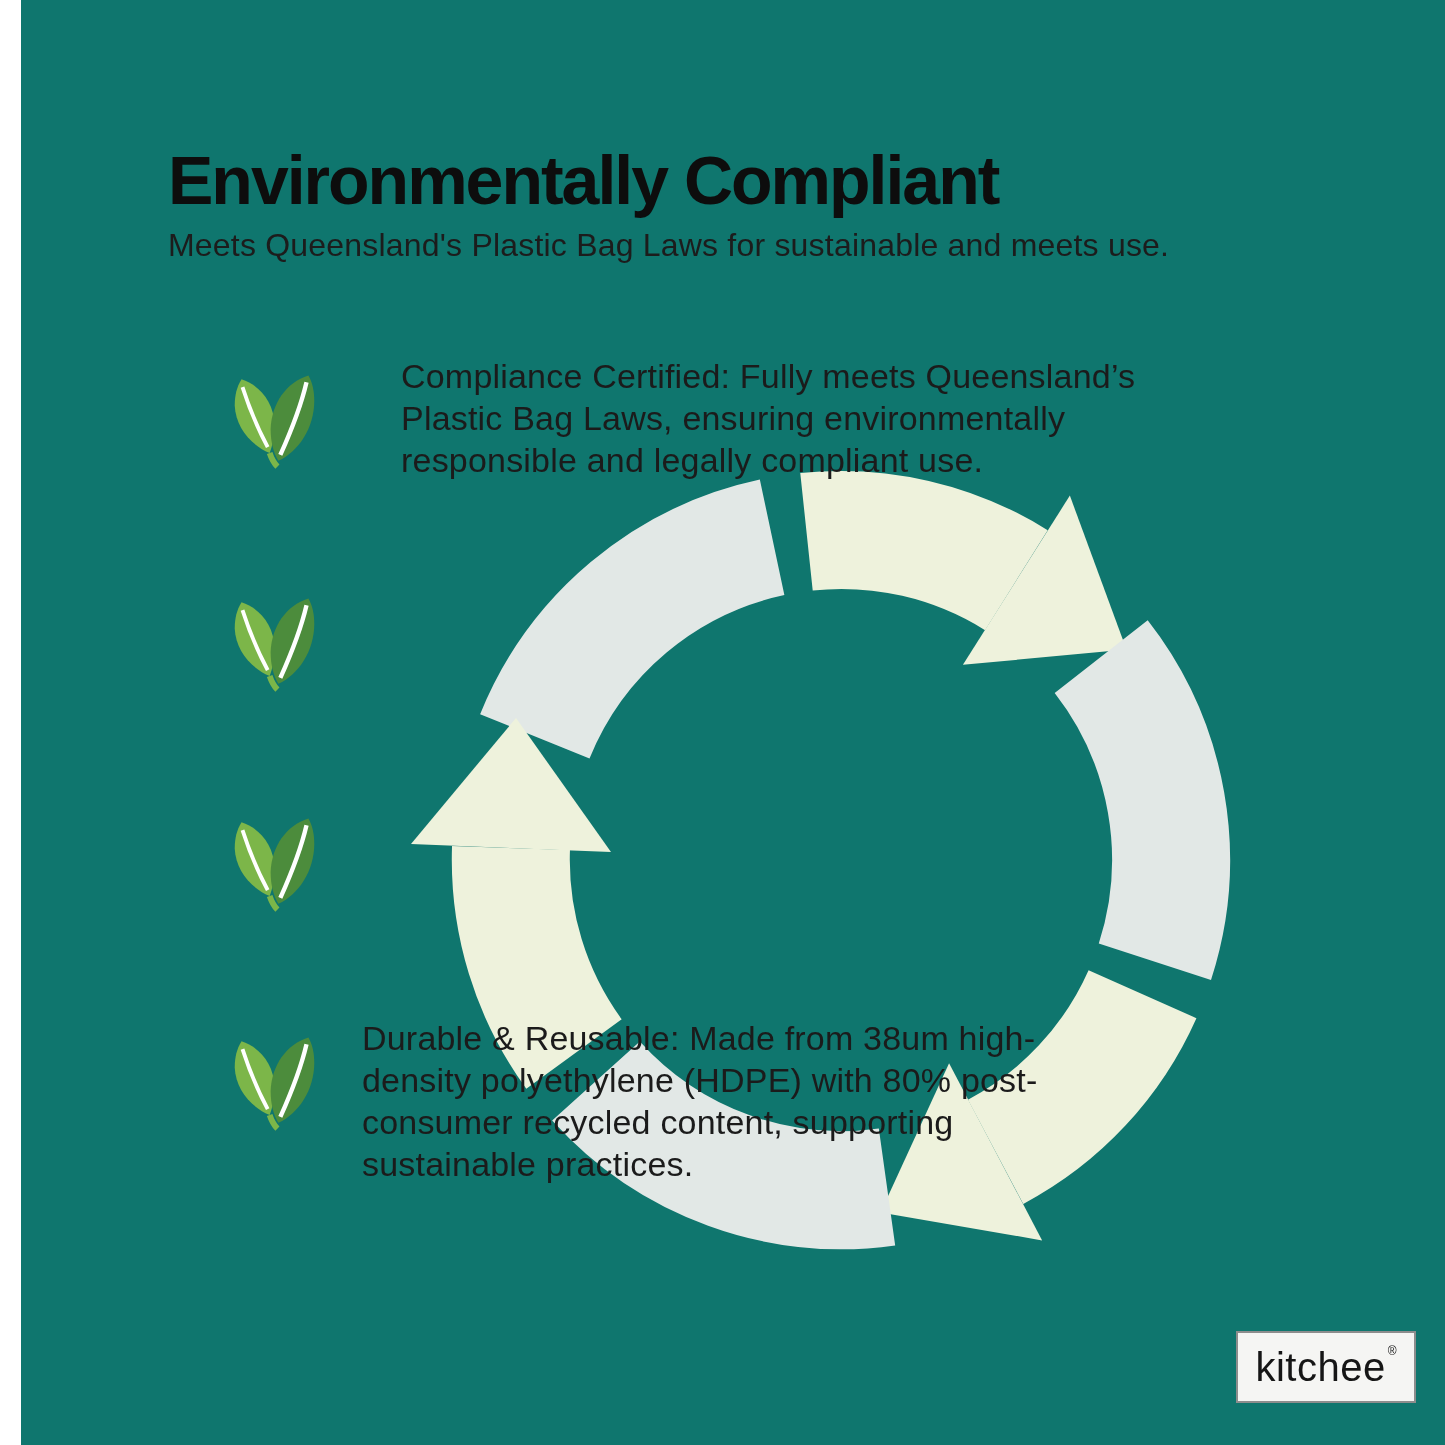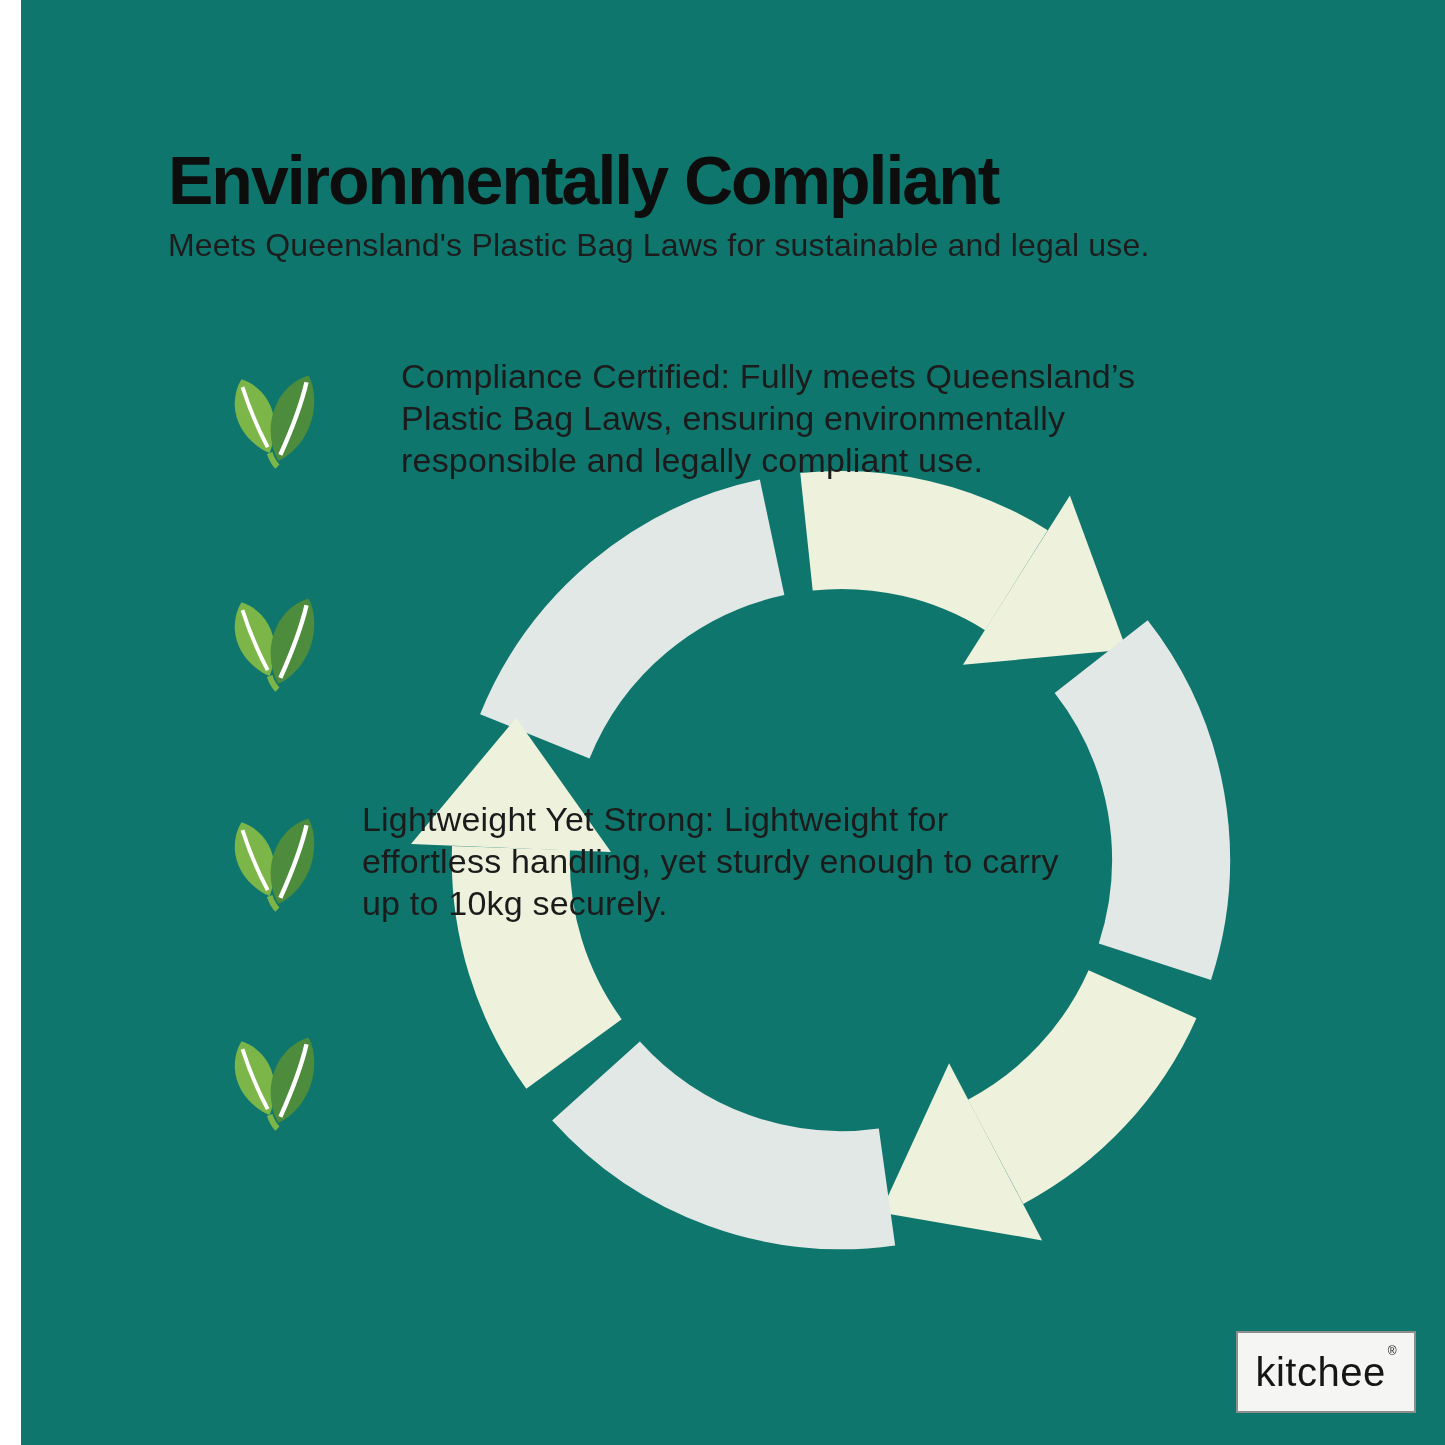--- a/index.html
+++ b/index.html
@@ -23,21 +23,21 @@
   .leaf svg{display:block;width:97px;height:100px;}
   .feature-text{
     margin:0 0 0 39px;font-size:34px;line-height:42px;letter-spacing:0.2px;
     color:#1b1b1b;white-space:pre-line;
   }
   .feature-1{top:355px;gap:39px;}
   .feature-2{top:578px;}
   .feature-3{top:798px;}
   .feature-4{top:1017px;}
   .logo{
-    position:absolute;left:1215px;top:1331px;width:180px;height:82px;z-index:2;
+    position:absolute;left:1215px;top:1331px;width:180px;height:72px;z-index:2;
     background:#f5f5f3;border:2px solid #8d8d8d;box-sizing:border-box;
     display:flex;align-items:center;justify-content:center;color:#161616;
   }
   .logo-name{font-size:40px;line-height:40px;letter-spacing:0.5px;}
   .logo-reg{font-size:12px;line-height:12px;align-self:flex-start;margin:12px 0 0 2px;}
 </style>
 </head>
 <body>
 
 <div class="canvas">
@@ -57,21 +57,21 @@
       <g transform="rotate(240)">
         <path fill="none" stroke-width="118" d="M -327,46 A 330 330 0 0 1 -221,-245" stroke="#e2e8e6"></path>
         <path fill="none" stroke-width="118" d="M -194,-267 A 330 330 0 0 1 12,-330" stroke="#eef2dc"></path>
         <polygon points="8,-230 16,-430 142,-325" fill="#eef2dc"></polygon>
       </g>
     </g>
   </svg>
 
   <header class="header">
     <h1 class="title">Environmentally Compliant</h1>
-    <p class="subtitle">Meets Queensland's Plastic Bag Laws for sustainable and legal use.</p>
+    <p class="subtitle">Meets Queensland's Plastic Bag Laws for sustainable and meets use.</p>
   </header>
 
   <div class="feature feature-1">
     <span class="leaf">
       <svg viewBox="0 0 100 100" aria-hidden="true">
         <path d="M45,83 C26,75 10,57 9,34 C9,24 11,15 16,7 C35,13 49,31 50,53 C50,65 48,75 45,83 Z" fill="#7cb649"></path>
         <path d="M43,77 C34,60 25,40 17,15" fill="none" stroke="#ffffff" stroke-width="4"></path>
         <path d="M45,83 C47,89 49,93 53,97" fill="none" stroke-width="6" stroke="#7cb649"></path>
         <path d="M54,91 C75,81 91,57 91,29 C91,19 89,10 85,3 C62,10 47,32 46,58 C46,72 49,83 54,91 Z" fill="#4c8c3c"></path>
         <path d="M56,85 C65,65 76,40 83,10" fill="none" stroke="#ffffff" stroke-width="4.5"></path>
@@ -97,35 +97,36 @@
   <div class="feature feature-3">
     <span class="leaf">
       <svg viewBox="0 0 100 100" aria-hidden="true">
         <path d="M45,83 C26,75 10,57 9,34 C9,24 11,15 16,7 C35,13 49,31 50,53 C50,65 48,75 45,83 Z" fill="#7cb649"></path>
         <path d="M43,77 C34,60 25,40 17,15" fill="none" stroke="#ffffff" stroke-width="4"></path>
         <path d="M45,83 C47,89 49,93 53,97" fill="none" stroke-width="6" stroke="#7cb649"></path>
         <path d="M54,91 C75,81 91,57 91,29 C91,19 89,10 85,3 C62,10 47,32 46,58 C46,72 49,83 54,91 Z" fill="#4c8c3c"></path>
         <path d="M56,85 C65,65 76,40 83,10" fill="none" stroke="#ffffff" stroke-width="4.5"></path>
       </svg>
     </span>
-    <p class="feature-text">Lightweight Yet Strong: Lightweight for
-effortless handling, yet sturdy enough to carry
-up to 10kg securely.</p>
   </div>
 
   <div class="feature feature-4">
     <span class="leaf">
       <svg viewBox="0 0 100 100" aria-hidden="true">
         <path d="M45,83 C26,75 10,57 9,34 C9,24 11,15 16,7 C35,13 49,31 50,53 C50,65 48,75 45,83 Z" fill="#7cb649"></path>
         <path d="M43,77 C34,60 25,40 17,15" fill="none" stroke="#ffffff" stroke-width="4"></path>
         <path d="M45,83 C47,89 49,93 53,97" fill="none" stroke-width="6" stroke="#7cb649"></path>
         <path d="M54,91 C75,81 91,57 91,29 C91,19 89,10 85,3 C62,10 47,32 46,58 C46,72 49,83 54,91 Z" fill="#4c8c3c"></path>
         <path d="M56,85 C65,65 76,40 83,10" fill="none" stroke="#ffffff" stroke-width="4.5"></path>
       </svg>
     </span>
+    <p class="feature-text">Durable &amp; Reusable: Made from 38um high-
+density polyethylene (HDPE) with 80% post-
+consumer recycled content, supporting
+sustainable practices.</p>
   </div>
 
   <div class="logo">
     <span class="logo-name">kitchee</span>
     <span class="logo-reg">®</span>
   </div>
 
 </div>
 
 </body></html>

